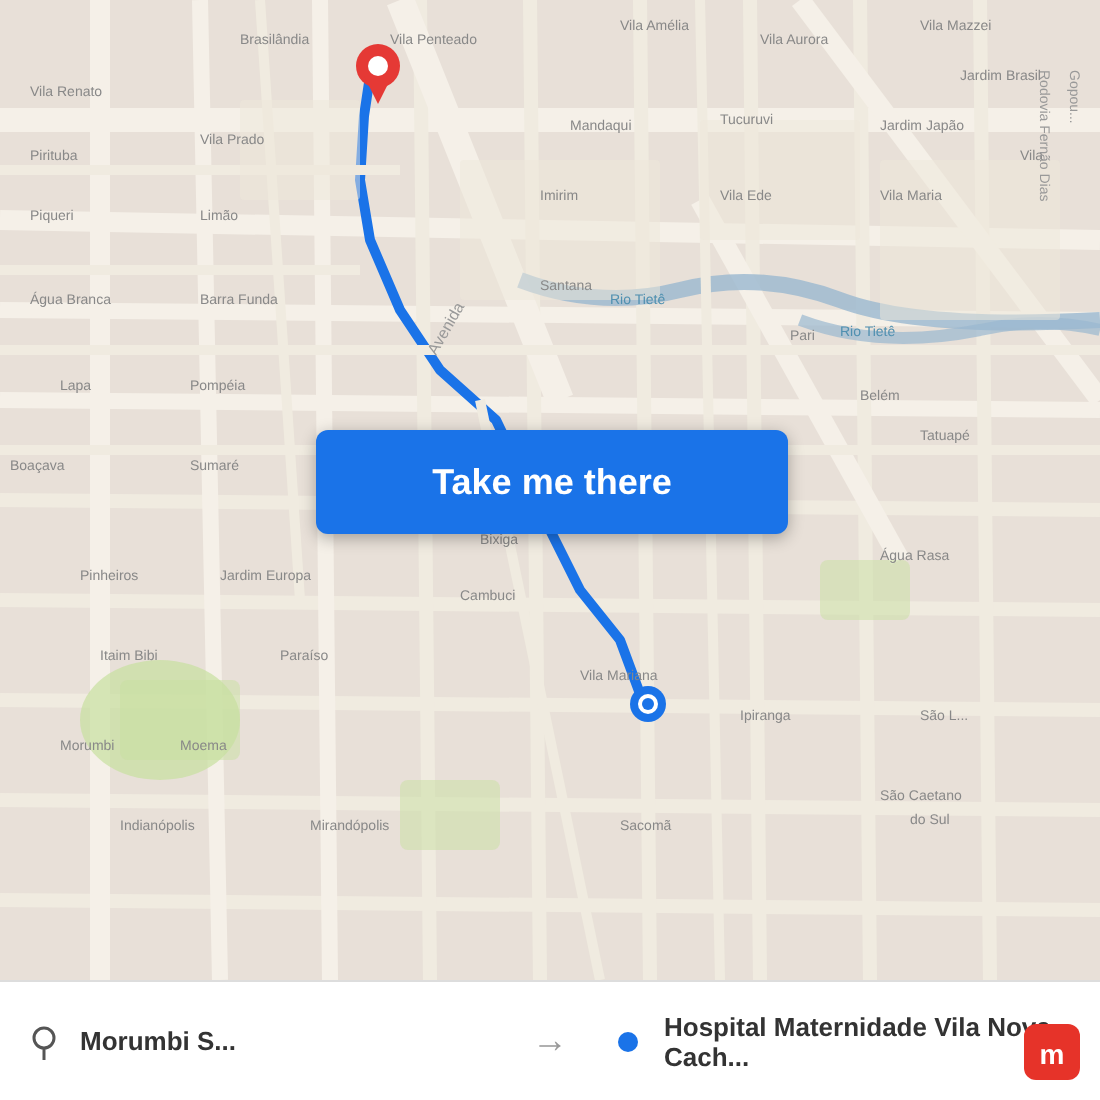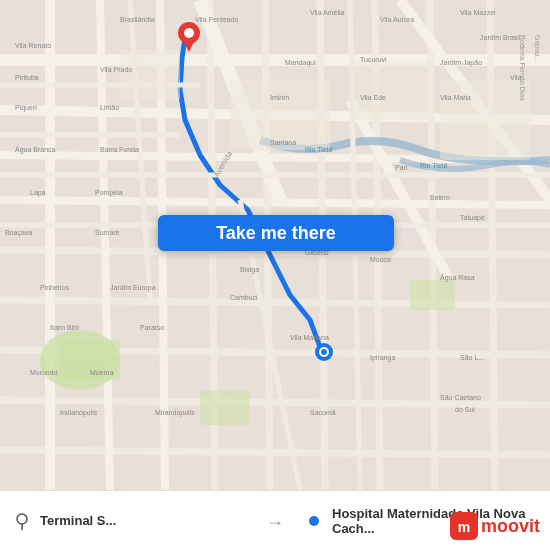--- a/index.html
+++ b/index.html
@@ -17,21 +17,21 @@
       position: absolute;
       top: 0; left: 0;
       width: 100%; height: 100%;
     }
 
     #take-me-there-btn {
       position: absolute;
       top: 215px;
       left: 158px;
       width: 236px;
-      height: 36px;
+      height: 52px;
       background: #1a73e8;
       color: white;
       font-size: 18px;
       font-weight: bold;
       border: none;
       border-radius: 6px;
       cursor: pointer;
       display: flex;
       align-items: center;
       justify-content: center;
@@ -247,21 +247,21 @@
 
 </div>
 
 <div id="bottom-bar">
   <div class="bottom-route-item">
     <svg class="arrow-icon" viewBox="0 0 20 20">
       <circle cx="10" cy="8" r="5" fill="none" stroke="#555" stroke-width="1.5"></circle>
       <line x1="10" y1="13" x2="10" y2="19" stroke="#555" stroke-width="1.5"></line>
     </svg>
     <div class="route-text">
-      <span class="route-label">Terminal S...</span>
+      <span class="route-label">Morumbi S...</span>
     </div>
   </div>
 
   <div style="padding: 0 8px; color:#999; font-size:18px; flex-shrink:0;">
     <span>→</span>
   </div>
 
   <div class="bottom-route-item">
     <svg class="arrow-icon" viewBox="0 0 20 20">
       <circle cx="10" cy="10" r="5" fill="#1a73e8"></circle>
@@ -269,15 +269,14 @@
     <div class="route-text">
       <span class="route-label">Hospital Maternidade Vila Nova Cach...</span>
     </div>
   </div>
 
   <div class="moovit-logo">
     <svg width="28" height="28" viewBox="0 0 28 28">
       <rect width="28" height="28" rx="6" fill="#e63329"></rect>
       <text x="14" y="20" text-anchor="middle" font-size="14" font-weight="bold" fill="white" font-family="Arial">m</text>
     </svg>
-    <span class="moovit-text">moovit</span>
   </div>
 </div>
 
 </body></html>

